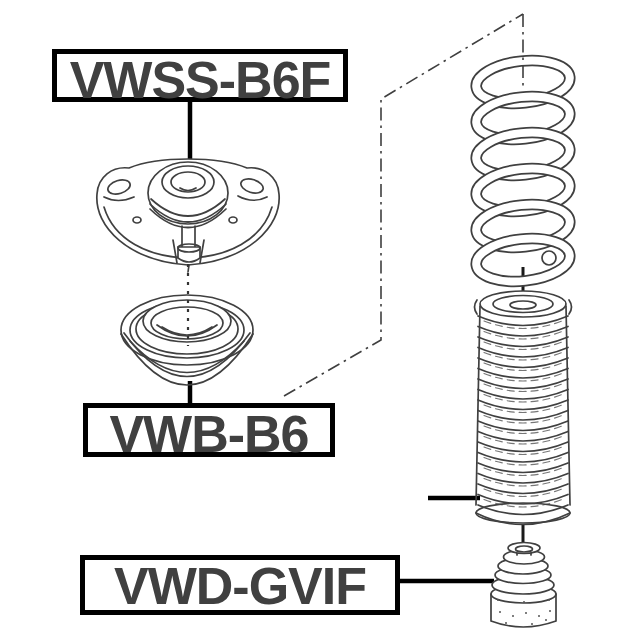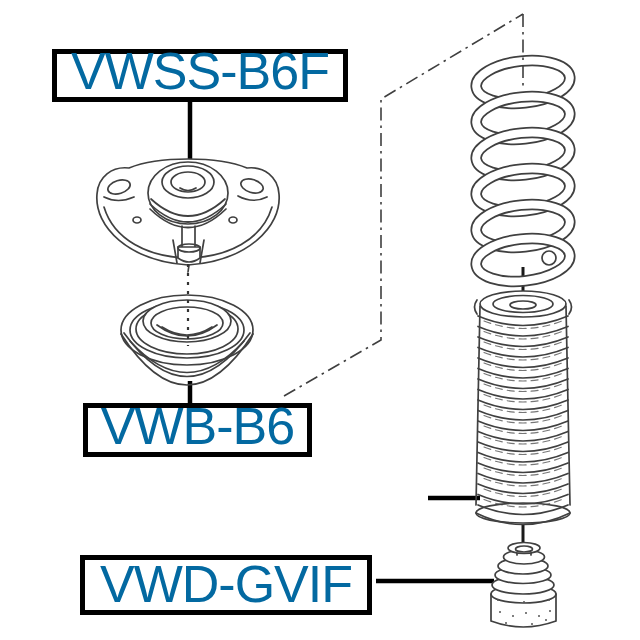--- a/index.html
+++ b/index.html
@@ -2,29 +2,29 @@
 <html><head>
 <meta charset="utf-8">
 <style>
   html,body{margin:0;padding:0;background:#ffffff;}
   .canvas{
     position:relative;width:640px;height:640px;background:#ffffff;overflow:hidden;
     font-family:"Liberation Sans","DejaVu Sans",sans-serif;
   }
   .canvas svg{position:absolute;left:0;top:0;z-index:1;}
   .part-label{
-    position:absolute;display:flex;align-items:flex-end;justify-content:center;
+    position:absolute;display:flex;align-items:flex-start;justify-content:center;
     border:5px solid #000;background:#fff;box-sizing:border-box;z-index:2;
-    font-weight:normal;font-size:52px;line-height:1;letter-spacing:-1px;color:#0369a1;
+    font-weight:bold;font-size:52px;line-height:1;letter-spacing:-1px;color:#404040;
     white-space:nowrap;
   }
   #label-strut-mount{left:52px;top:49px;width:296px;height:53px;}
-  #label-bearing{left:83px;top:403px;width:229px;height:54px;}
+  #label-bearing{left:83px;top:403px;width:252px;height:54px;}
   #label-boot{left:83px;top:472px;width:345px;height:55px;font-size:50px;}
-  #label-bump-stop{left:80px;top:555px;width:292px;height:60px;}
+  #label-bump-stop{left:80px;top:555px;width:320px;height:60px;}
 </style>
 </head>
 <body>
 
 <div class="canvas">
 
   <svg width="640" height="640" viewBox="0 0 640 640">
 
     <g stroke="#000" stroke-width="4.5" fill="none">
       <line x1="190" y1="101" x2="190" y2="166"></line>

